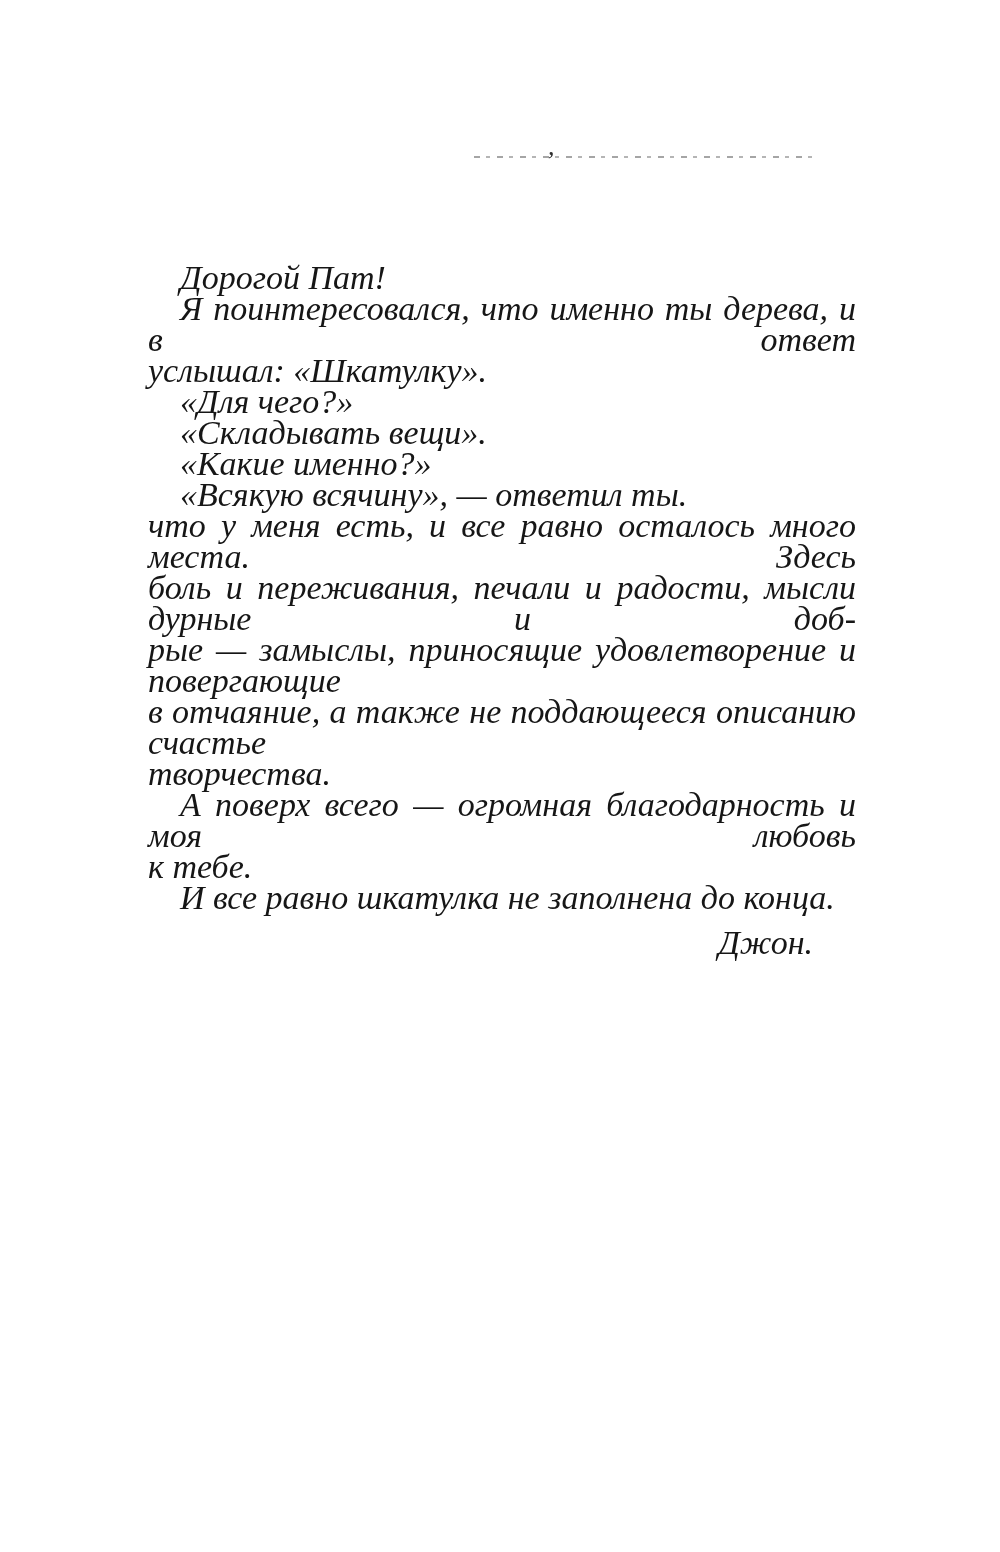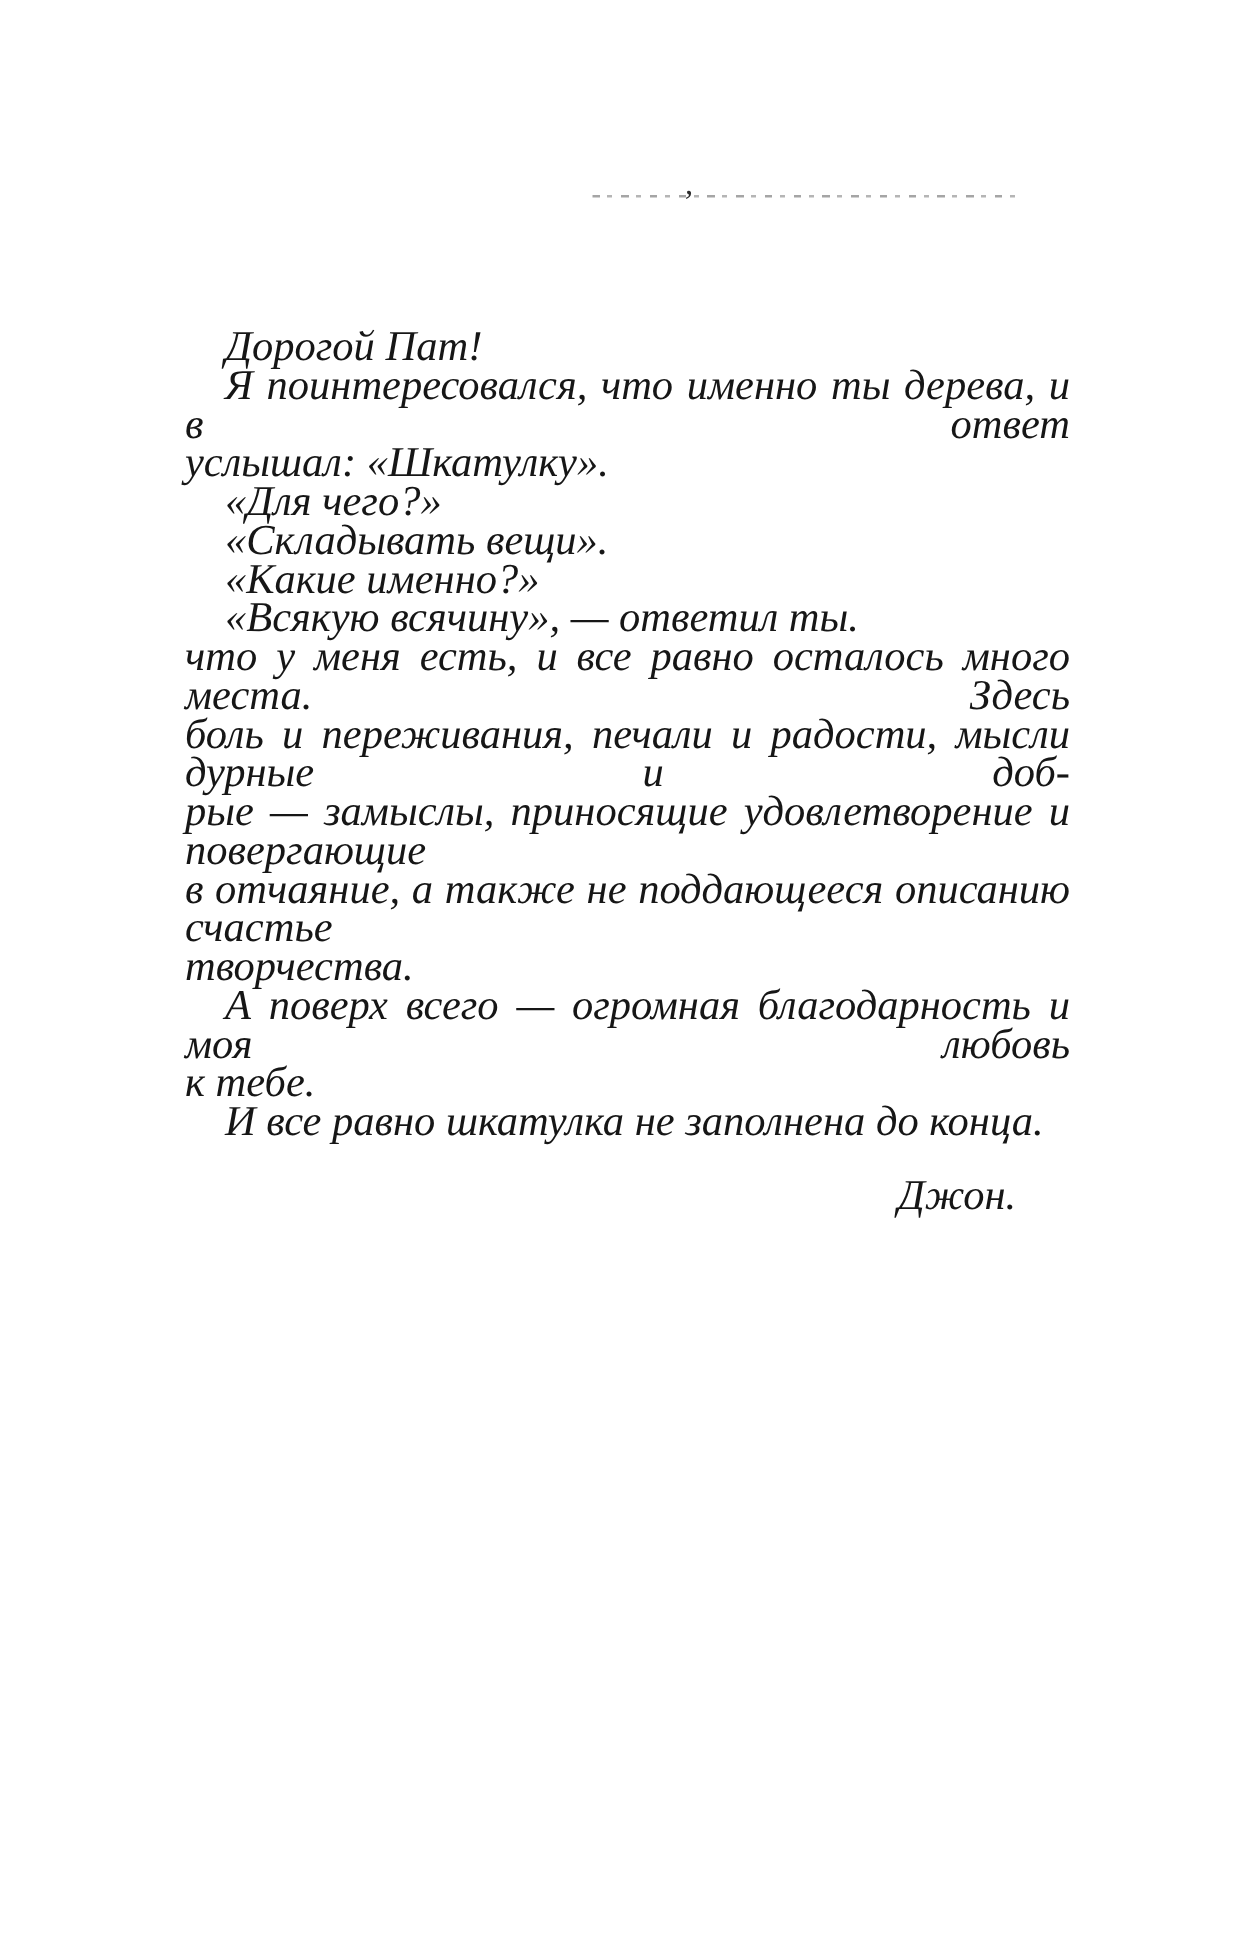--- a/index.html
+++ b/index.html
@@ -66,21 +66,21 @@
     color: #161616;
   }
   .paragraph { margin: 0; }
   .line { }
   .line.indent { text-indent: 32px; }
   .line.justify {
     text-align: justify;
     text-align-last: justify;
   }
   .signature {
-    margin-top: 28px;
+    margin-top: 14px;
     text-align: right;
     padding-right: 43px;
   }
 </style>
 </head>
 <body>
 
 <div class="page">
 
   <div class="remnant">

